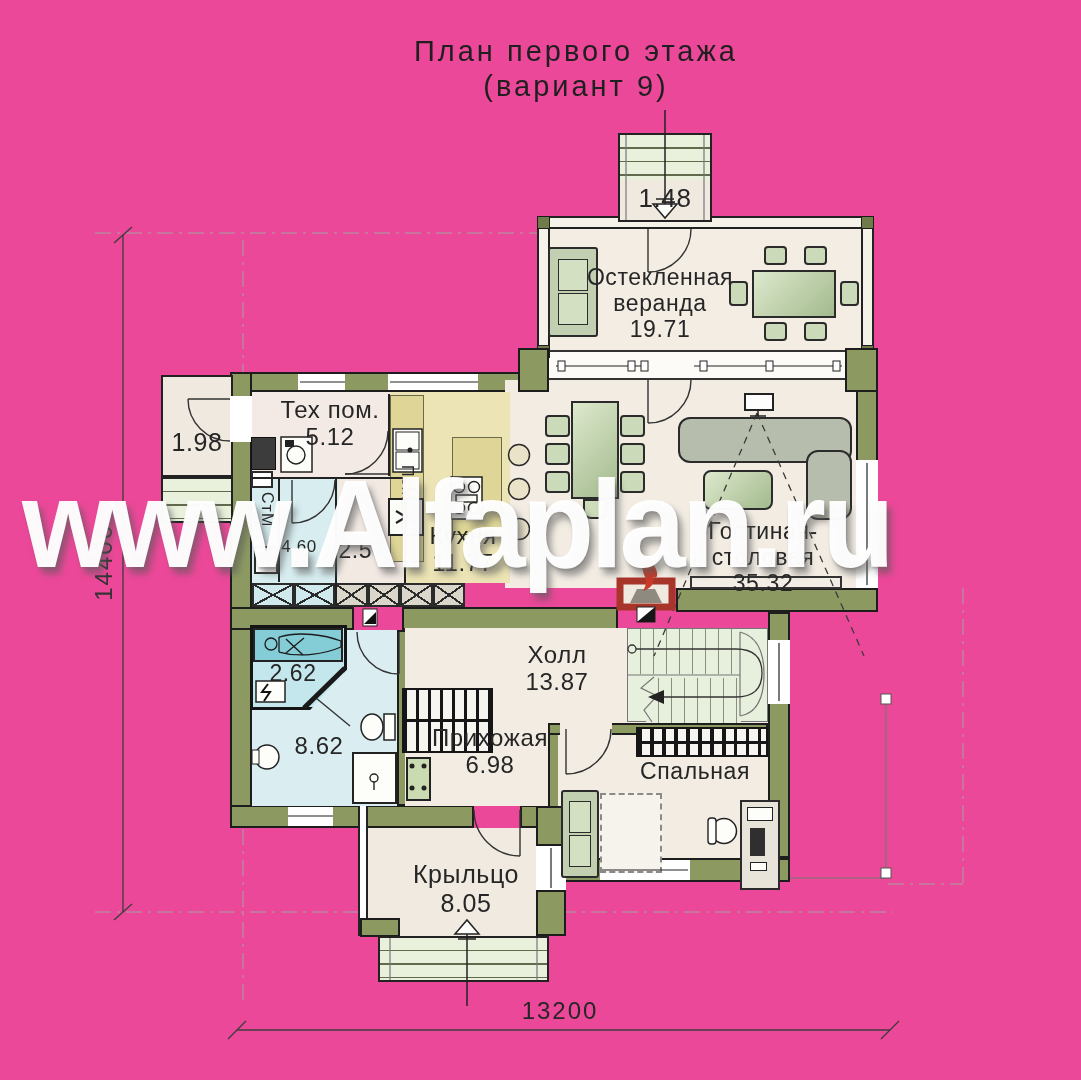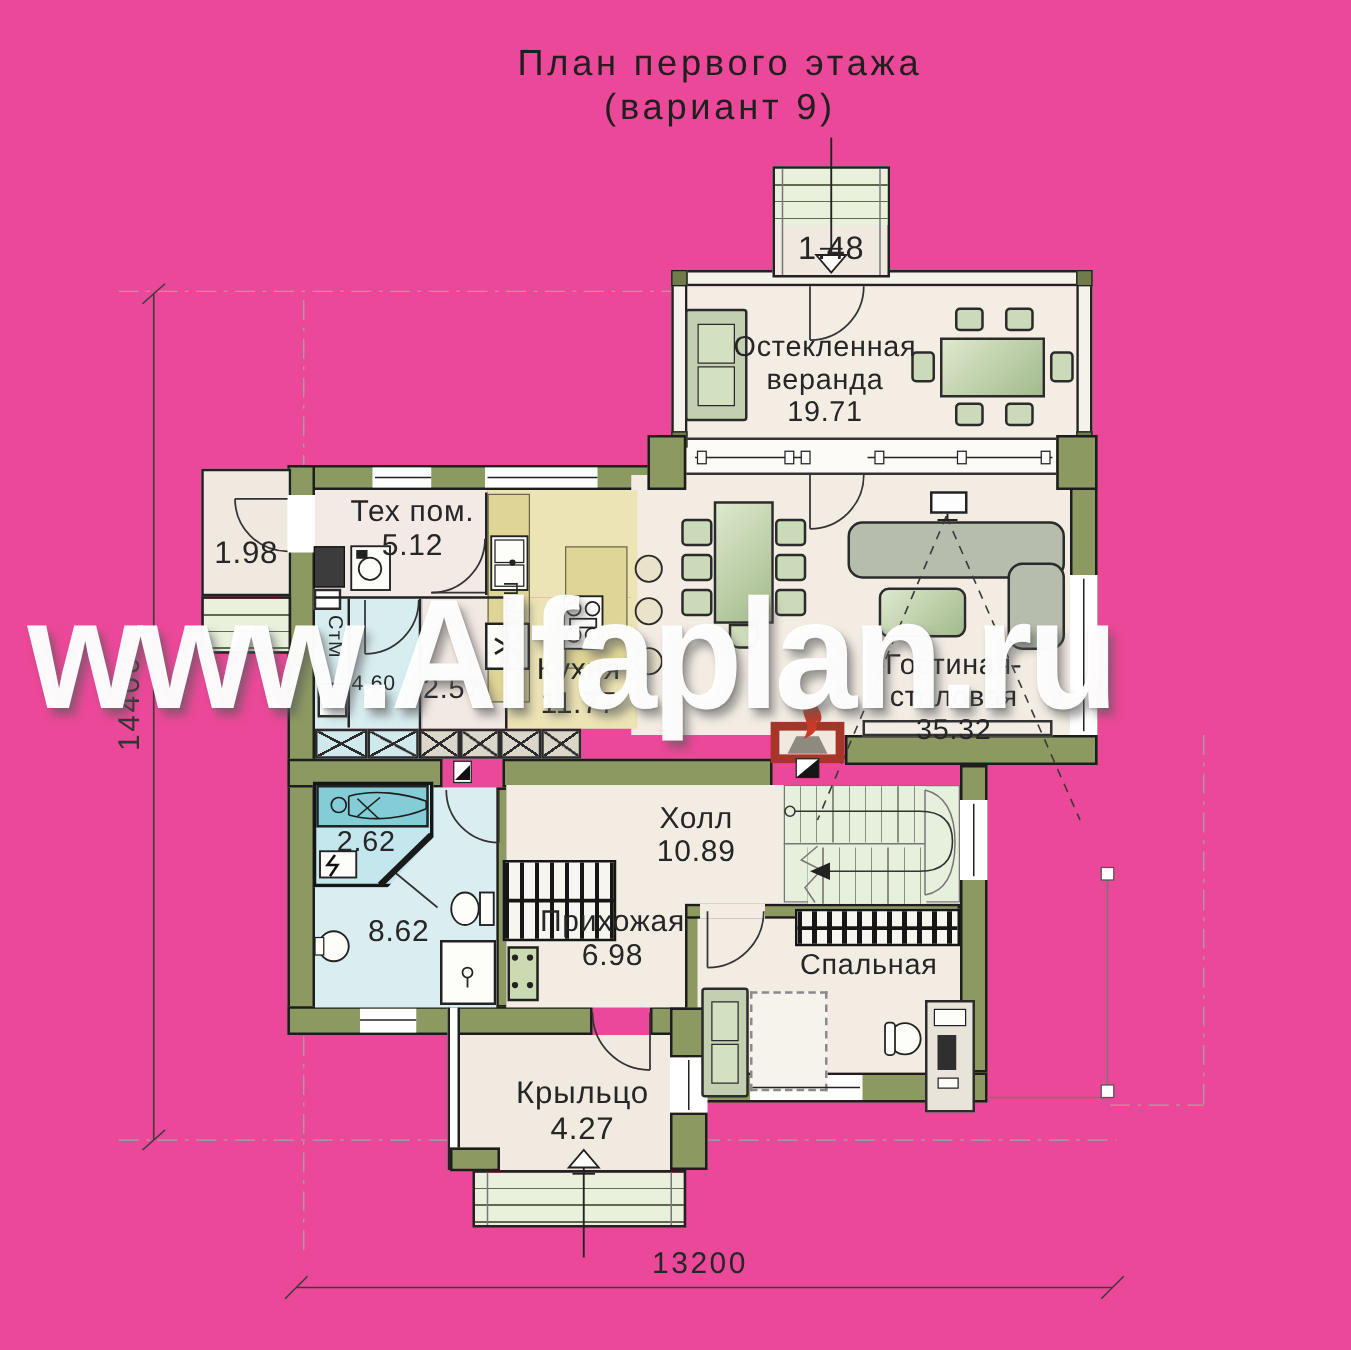--- a/index.html
+++ b/index.html
@@ -367,28 +367,28 @@
   <div class="a lbl" style="left:268px;top:537px;width:62px;font-size:17px;">4.60</div>
   <div class="a lbl" style="left:332px;top:537px;width:60px;font-size:23px;">2.57</div>
   <div class="a lbl" style="left:262px;top:660px;width:62px;font-size:23px;z-index:14;">2.62</div>
   <div class="a lbl" style="left:286px;top:732px;width:66px;font-size:24px;">8.62</div>
   <div class="a lbl" style="left:410px;top:724px;width:160px;font-size:24px;z-index:14;">
     <div>Прихожая</div>
     <div>6.98</div>
   </div>
   <div class="a lbl" style="left:497px;top:641px;width:120px;font-size:24px;">
     <div>Холл</div>
-    <div>10.89</div>
+    <div>13.87</div>
   </div>
   <div class="a lbl" style="left:612px;top:758px;width:166px;font-size:23px;">
     <div>Спальная</div>
   </div>
   <div class="a lbl" style="left:384px;top:860px;width:164px;font-size:25px;">
     <div>Крыльцо</div>
-    <div>4.27</div>
+    <div>8.05</div>
   </div>
   <div class="a vtext" style="left:258px;top:492px;font-size:16px;">СтМ</div>
   <div class="a vtext" style="left:398px;top:465px;font-size:16px;">ПсМ</div>
 
   <div class="a vdim" style="left:90px;top:524px;font-size:24px;letter-spacing:2px;">14400</div>
   <div class="a lbl" style="left:500px;top:997px;width:120px;font-size:24px;letter-spacing:2px;">13200</div>
 
   <div id="watermark">www.Alfaplan.ru</div>
 </div>
 

